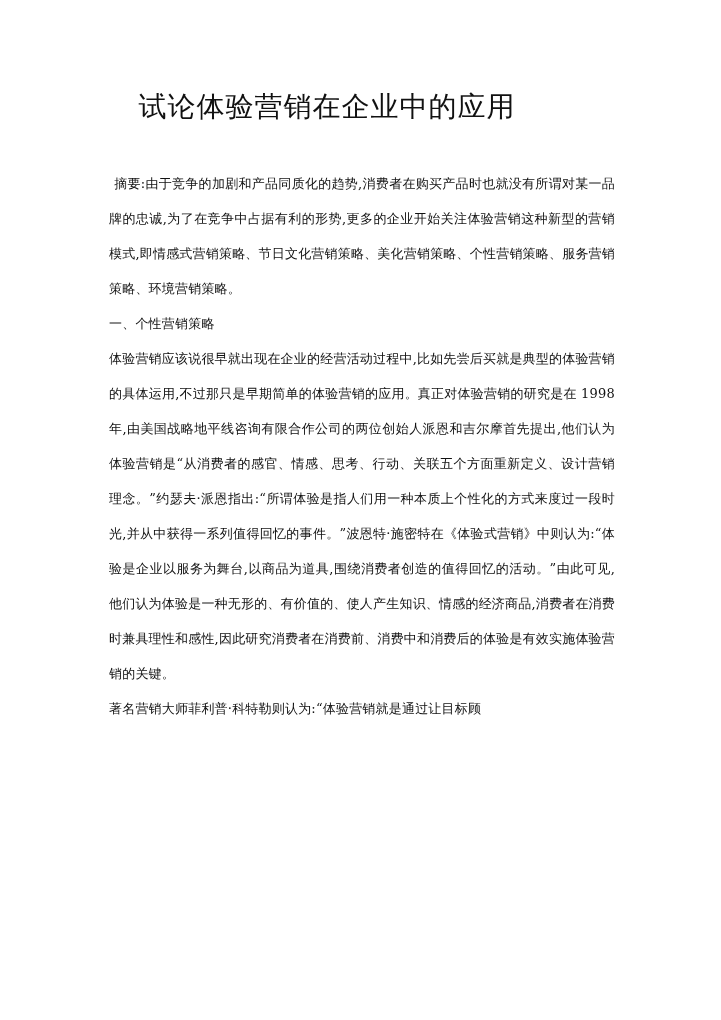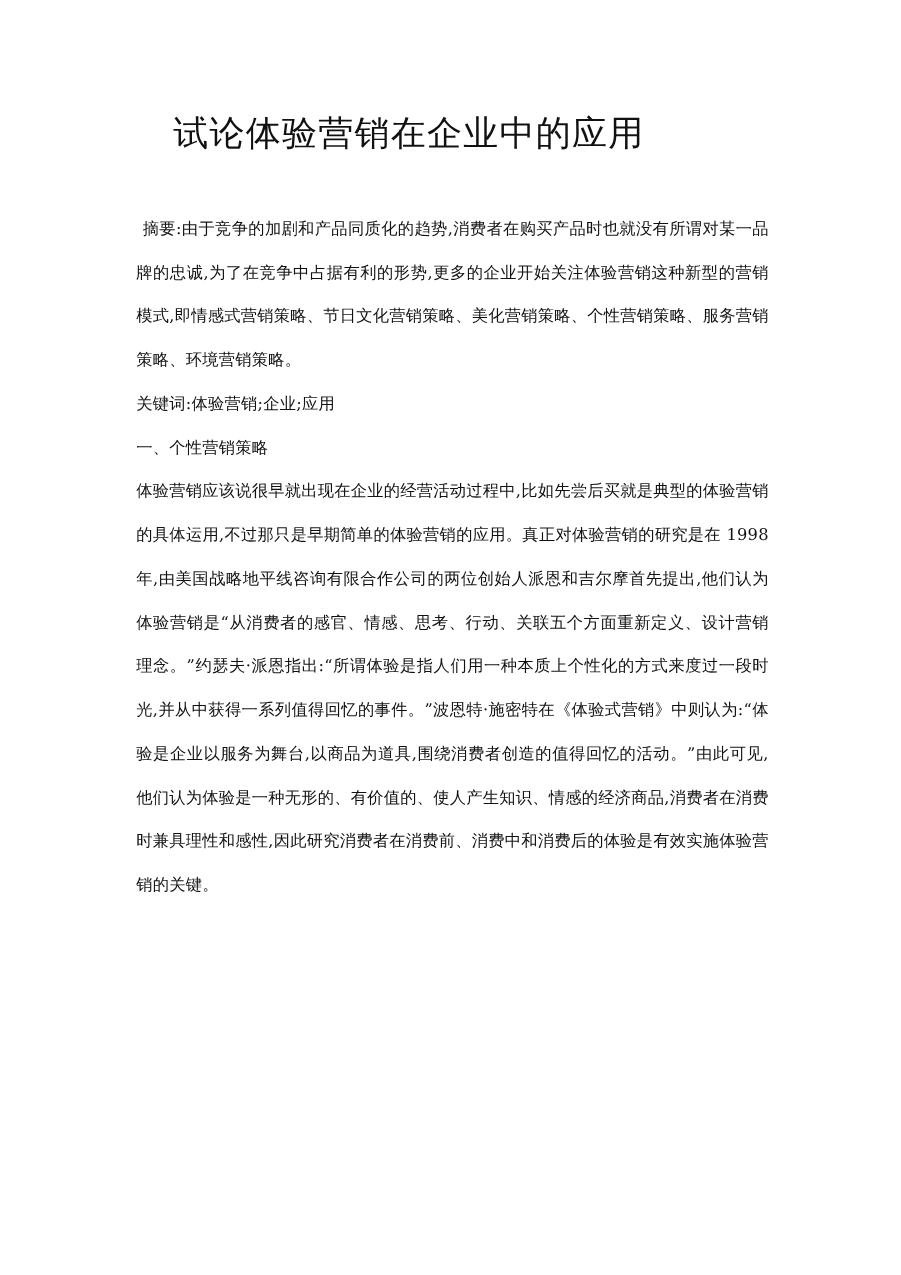--- a/index.html
+++ b/index.html
@@ -12,16 +12,16 @@
        text-align-last: left; letter-spacing: 0.2px; }
   .indent { text-indent: 0.4em; }
 </style>
 </head>
 <body>
 
 <h1 class="title">试论体验营销在企业中的应用</h1>
 
 <div class="body">
   <p class="p indent">摘要:由于竞争的加剧和产品同质化的趋势,消费者在购买产品时也就没有所谓对某一品牌的忠诚,为了在竞争中占据有利的形势,更多的企业开始关注体验营销这种新型的营销模式,即情感式营销策略、节日文化营销策略、美化营销策略、个性营销策略、服务营销策略、环境营销策略。</p>
-  <p class="p">关键词:体验营销;企业;应用</p>
   <p class="p">一、个性营销策略</p>
   <p class="p">体验营销应该说很早就出现在企业的经营活动过程中,比如先尝后买就是典型的体验营销的具体运用,不过那只是早期简单的体验营销的应用。真正对体验营销的研究是在 1998 年,由美国战略地平线咨询有限合作公司的两位创始人派恩和吉尔摩首先提出,他们认为体验营销是“从消费者的感官、情感、思考、行动、关联五个方面重新定义、设计营销理念。”约瑟夫·派恩指出:“所谓体验是指人们用一种本质上个性化的方式来度过一段时光,并从中获得一系列值得回忆的事件。”波恩特·施密特在《体验式营销》中则认为:“体验是企业以服务为舞台,以商品为道具,围绕消费者创造的值得回忆的活动。”由此可见,他们认为体验是一种无形的、有价值的、使人产生知识、情感的经济商品,消费者在消费时兼具理性和感性,因此研究消费者在消费前、消费中和消费后的体验是有效实施体验营销的关键。</p>
+  <p class="p">著名营销大师菲利普·科特勒则认为:“体验营销就是通过让目标顾</p>
 </div>
 
 </body></html>

